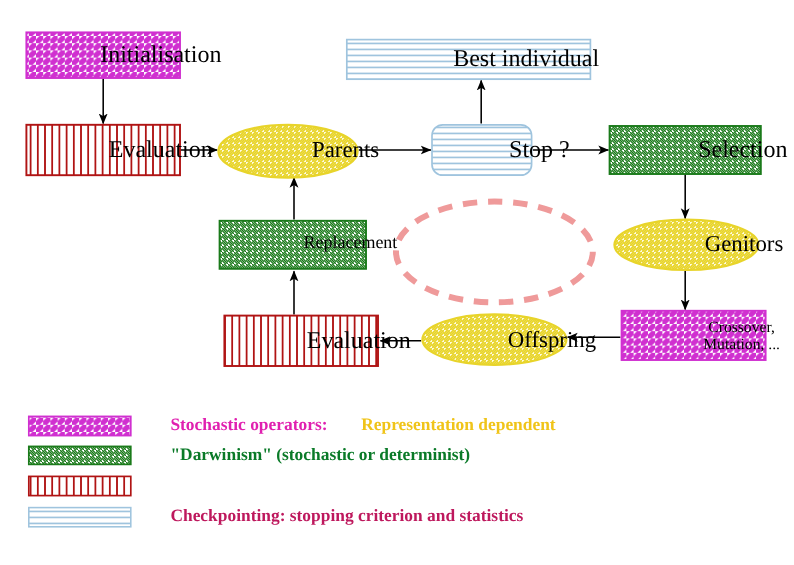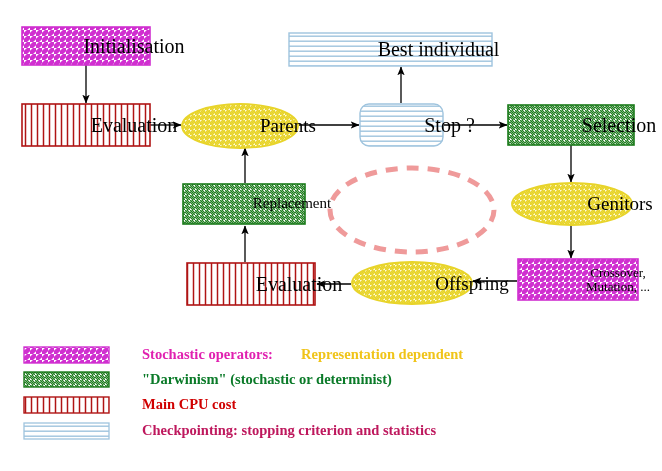--- a/index.html
+++ b/index.html
@@ -141,28 +141,27 @@
 
   <div class="node-label" style="left:360px; top:104px; width:83px; height:42px; font-size:20px;">Stop ?</div>
 
   <div class="node-label" style="left:512px; top:183px; width:120px; height:42px; font-size:19px;">Genitors</div>
 
   <div class="node-label" style="left:508px; top:105px; width:126px; height:40px; font-size:20px;">Selection</div>
 
   <div class="node-label" style="left:518px; top:259px; width:104px; height:41px; font-size:13px;">Crossover,
 Mutation, ...</div>
 
-  <div class="node-label" style="left:364px; top:262px; width:120px; height:44px; font-size:19px;">Offspring</div>
+  <div class="node-label" style="left:352px; top:262px; width:120px; height:44px; font-size:19px;">Offspring</div>
 
   <div class="node-label" style="left:187px; top:263px; width:128px; height:42px; font-size:20px;">Evaluation</div>
 
   <div class="node-label" style="left:183px; top:184px; width:122px; height:40px; font-size:15px;">Replacement</div>
 
 
   <div class="legend-text lt-magenta" style="left:126px; top:346px;">Stochastic operators:</div>
   <div class="legend-text lt-yellow" style="left:285px; top:346px;">Representation dependent</div>
 
   <div class="legend-text lt-green" style="left:126px; top:371px;">"Darwinism" (stochastic or determinist)</div>
 
-  <div class="legend-text lt-red" style="left:126px; top:396px;">Main CPU cost</div>
 
   <div class="legend-text lt-blue" style="left:126px; top:422px;">Checkpointing: stopping criterion and statistics</div>
 </div>
 
 </body></html>

